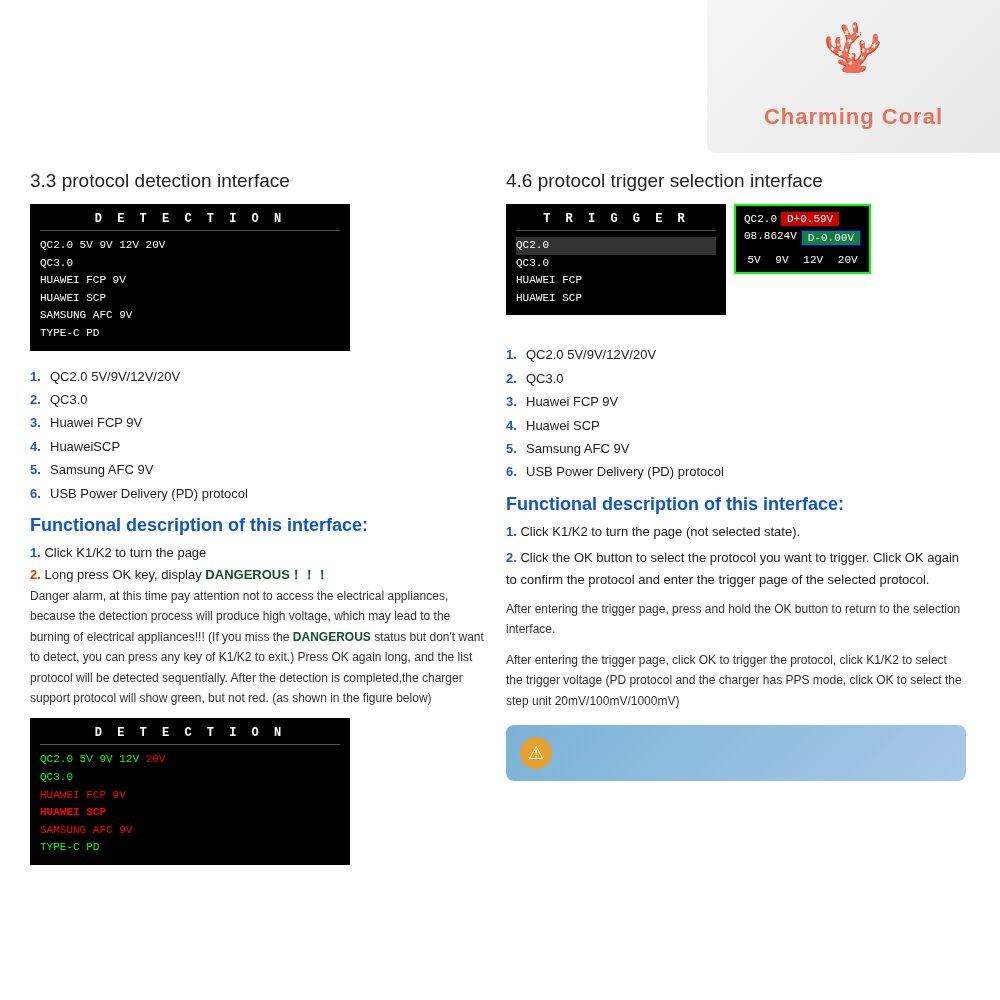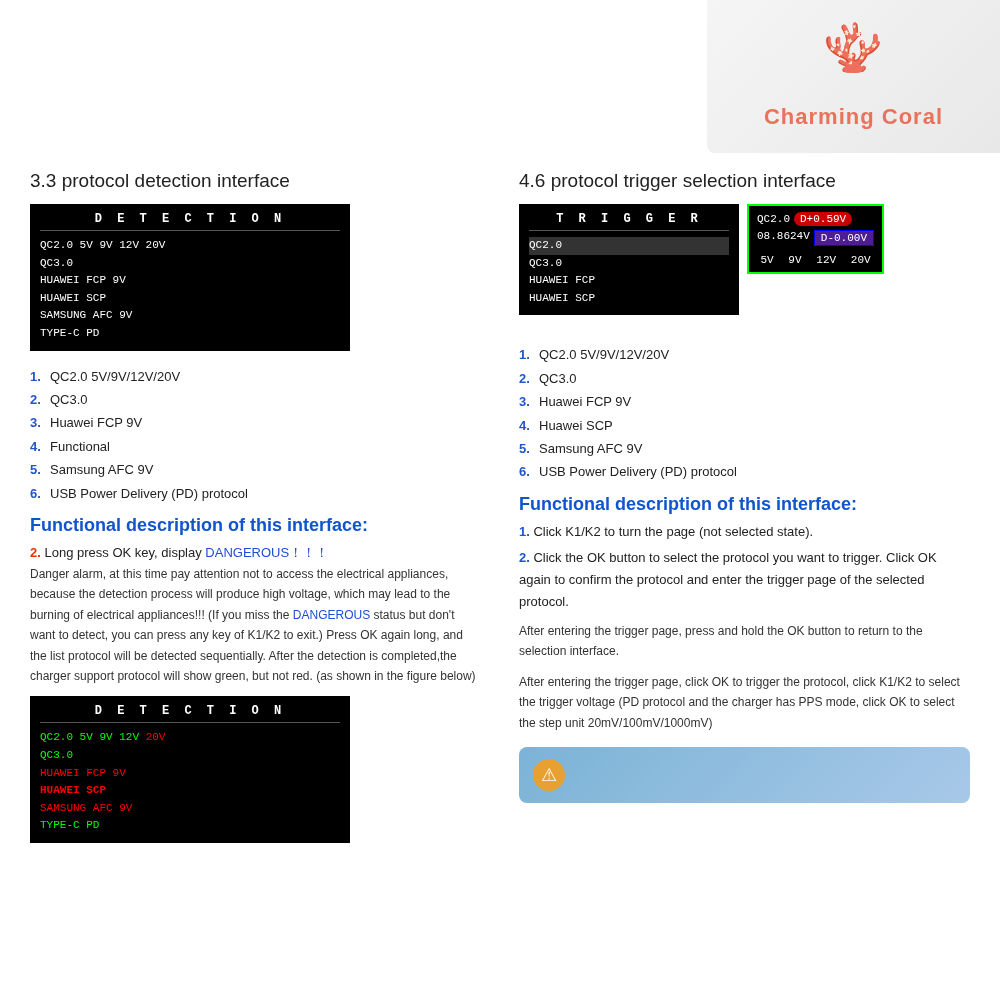--- a/index.html
+++ b/index.html
@@ -37,21 +37,21 @@
       font-weight: bold;
       color: #e8735a;
       letter-spacing: 1px;
       margin-top: 28px;
     }
 
     
     .main-content {
       padding: 170px 30px 30px 30px;
       display: flex;
-      gap: 38px;
+      gap: 16px;
     }
 
     .left-col {
       flex: 1;
       max-width: 460px;
     }
     .right-col {
       flex: 1;
       max-width: 460px;
     }
@@ -134,22 +134,22 @@
     .functional-item {
       line-height: 1.7;
     }
     .functional-item .num {
       color: #2255cc;
       font-weight: bold;
     }
     .functional-item .num.red { color: #e63300; }
 
     .danger-text {
-      color: #1d4ed8;
-      font-weight: normal;
+      color: #14532d;
+      font-weight: bold;
     }
 
     .body-text {
       font-size: 12px;
       line-height: 1.7;
       color: #333;
       margin-bottom: 10px;
     }
 
     
@@ -244,34 +244,37 @@
       <div class="item">
           <span class="num">2.</span>
           <span>QC3.0</span>
         </div>
       <div class="item">
           <span class="num">3.</span>
           <span>Huawei FCP 9V</span>
         </div>
       <div class="item">
           <span class="num">4.</span>
-          <span>Functional</span>
+          <span>HuaweiSCP</span>
         </div>
       <div class="item">
           <span class="num">5.</span>
           <span>Samsung AFC 9V</span>
         </div>
       <div class="item">
           <span class="num">6.</span>
           <span>USB Power Delivery (PD) protocol</span>
         </div>
     </div>
 
     <div class="functional-title">Functional description of this interface:</div>
 
+    <div class="functional-item">
+      <span class="num">1.</span> Click K1/K2 to turn the page
+    </div>
     <div class="functional-item">
       <span class="num red">2.</span> Long press OK key, display <span class="danger-text">DANGEROUS！！！</span>
     </div>
 
     <div class="body-text">
       Danger alarm, at this time pay attention not to access the electrical appliances, because the detection process will produce high voltage, which may lead to the burning of electrical appliances!!! (If you miss the <span class="danger-text">DANGEROUS</span> status but don't want to detect, you can press any key of K1/K2 to exit.) Press OK again long, and the list protocol will be detected sequentially. After the detection is completed,the charger support protocol will show green, but not red. (as shown in the figure below)
     </div>
 
     
     <div class="screen-box detection">
@@ -293,25 +296,25 @@
         <div class="screen-title-row">T R I G G E R</div>
         <div class="screen-line highlight-selected">QC2.0</div>
         <div class="screen-line">QC3.0</div>
         <div class="screen-line">HUAWEI FCP</div>
         <div class="screen-line">HUAWEI SCP</div>
       </div>
 
       <div class="trigger-side-panel">
         <div style="display:flex; gap:4px; align-items:center;">
           <span style="color:#fff; font-size:11px;">QC2.0</span>
-          <span style="background:#cc0000; color:#fff; padding:1px 6px; font-size:11px;border-radius:7px;">D+0.59V</span>
+          <span style="background:#cc0000; color:#fff; padding:1px 6px; font-size:11px;">D+0.59V</span>
         </div>
         <div style="display:flex; gap:4px; ">
           <span style="color:#fff; font-size:11px;">08.8624V</span>
-          <span style="background:#4c1d95; color:#fff; padding:1px 6px; font-size:11px; border:1px solid #00f;">D-0.00V</span>
+          <span style="background:#15803d; color:#fff; padding:1px 6px; font-size:11px; border:1px solid #00f;">D-0.00V</span>
         </div>
         <div class="trigger-voltage-row">
           <span>5V</span>
           <span>9V</span>
           <span>12V</span>
           <span>20V</span>
         </div>
       </div>
     </div>
 

